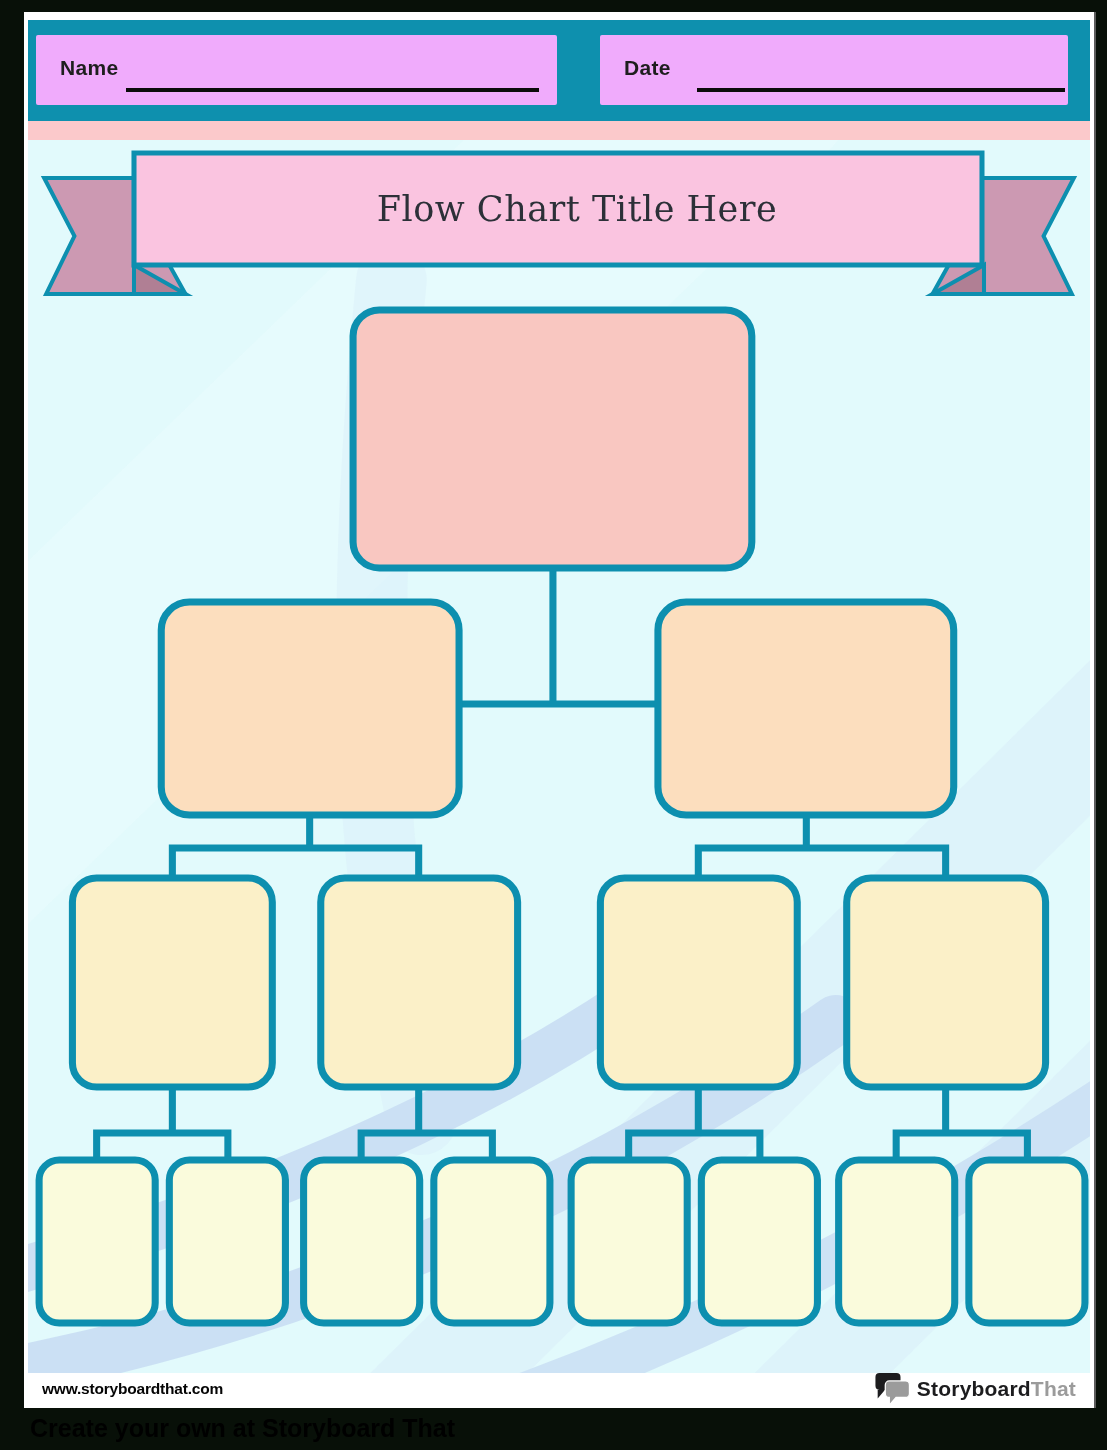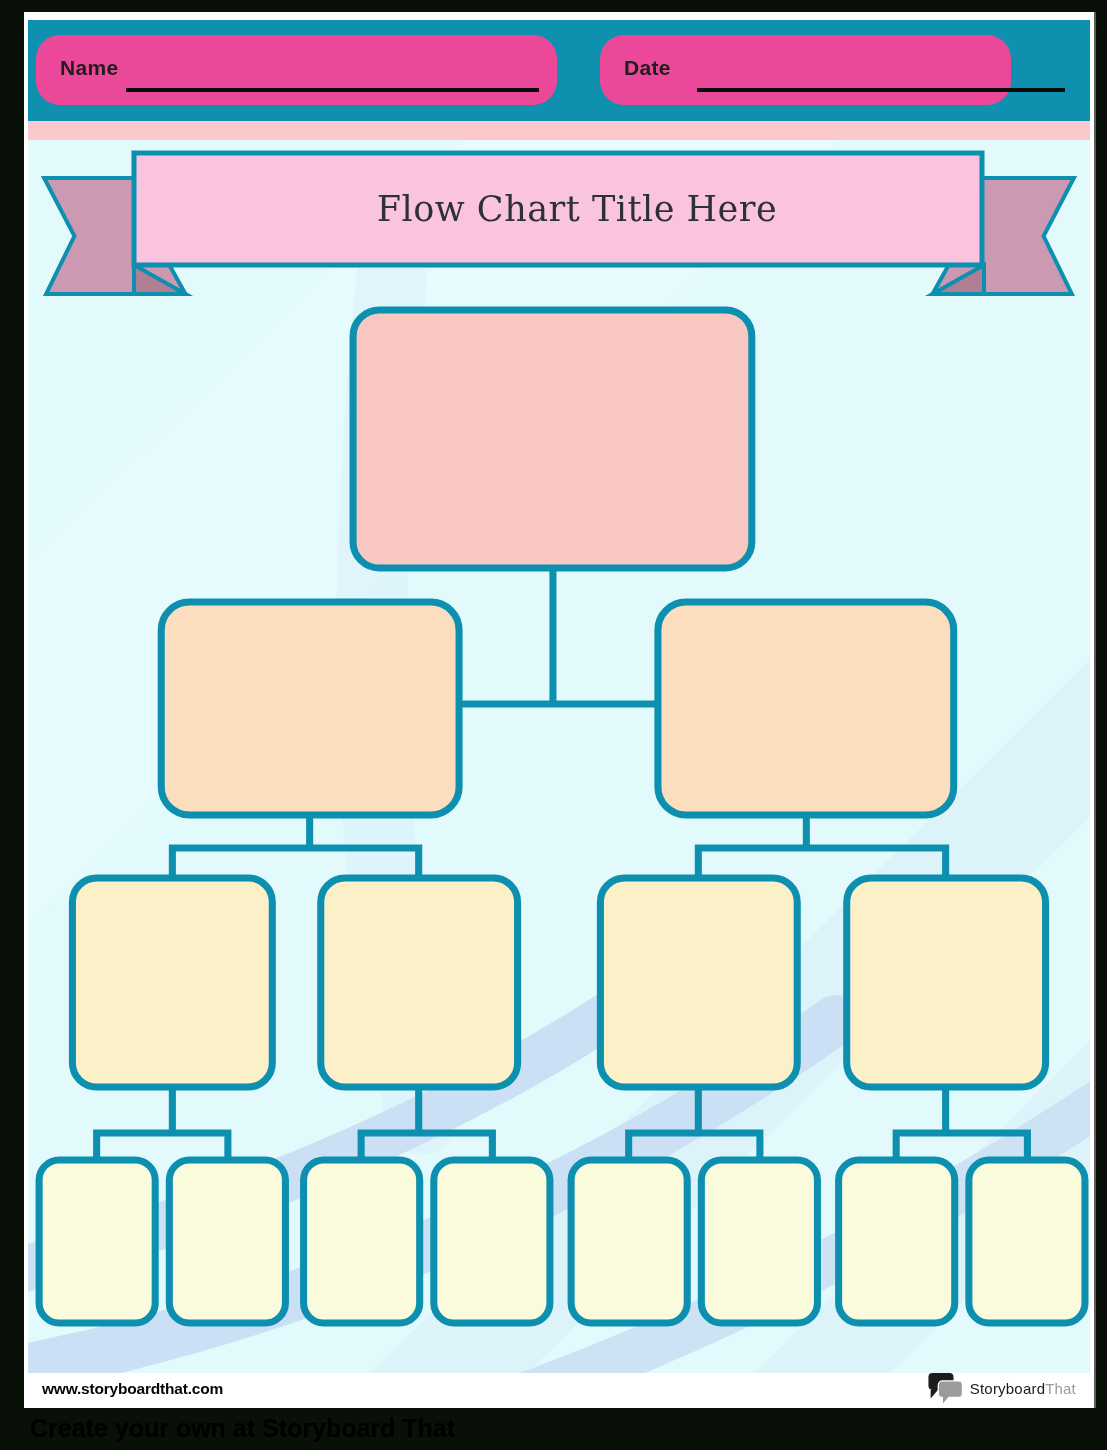--- a/index.html
+++ b/index.html
@@ -16,23 +16,23 @@
   body{
     position:relative;background:var(--frame);
     font-family:"Liberation Sans",sans-serif;overflow:hidden;
   }
   .page{
     position:absolute;left:24px;top:12px;width:1070px;height:1396px;
     background:#fff;box-shadow:0 3px 0 #7d7d7d,2px 0 0 #5c5c5c;
   }
   
   .header-band{position:absolute;left:4px;top:8px;width:1062px;height:109px;background:var(--teal)}
-  .field-box{position:absolute;top:15px;height:70px;background:#ec4899;border-radius:24px}
+  .field-box{position:absolute;top:15px;height:70px;background:#f0abfc;border-radius:2px}
   .field-box.name{left:8px;width:521px}
-  .field-box.date{left:572px;width:411px}
+  .field-box.date{left:572px;width:468px}
   .field-label{position:absolute;left:24px;top:21px;font-size:21px;font-weight:bold;color:#1e1e1e;letter-spacing:.3px}
   .field-line{position:absolute;top:53px;height:4px;background:#0b0b0b}
   .field-box.name .field-line{left:90px;width:413px}
   .field-box.date .field-line{left:97px;width:368px}
   .pink-strip{position:absolute;left:4px;top:109px;width:1062px;height:30px;background:var(--pinkstrip)}
   
   .content{position:absolute;left:4px;top:128px;width:1062px;height:1233px;background:var(--bg);overflow:hidden}
   .content svg{position:absolute;left:0;top:0}
   .banner-title{
     position:absolute;left:105px;top:13px;width:840px;height:112px;
@@ -40,21 +40,21 @@
     font-family:"DejaVu Serif","Liberation Serif",serif;
     font-size:35px;color:var(--title-ink);letter-spacing:.5px;margin-left:24px;
   }
   
   .footer{
     position:absolute;left:4px;top:1361px;width:1062px;height:31px;background:#fff;
     display:flex;align-items:center;justify-content:space-between;padding:0 14px;
   }
   .site-text{font-size:15.5px;font-weight:bold;color:#050505;letter-spacing:-0.2px}
   .logo{display:flex;align-items:center;gap:7px}
-  .logo-text{font-size:15px;font-weight:400;letter-spacing:.2px}
+  .logo-text{font-size:21px;font-weight:700;letter-spacing:.2px}
   .logo-text .black{color:var(--logo-black)}
   .logo-text .gray{color:var(--logo-gray)}
   
   .bottom-bar{position:absolute;left:0;top:1408px;width:1107px;height:42px;background:var(--frame)}
   .bottom-bar-text{position:absolute;left:30px;top:6px;font-size:25px;font-weight:bold;color:#000}
 </style>
 </head>
 <body>
 
 <div class="page">

